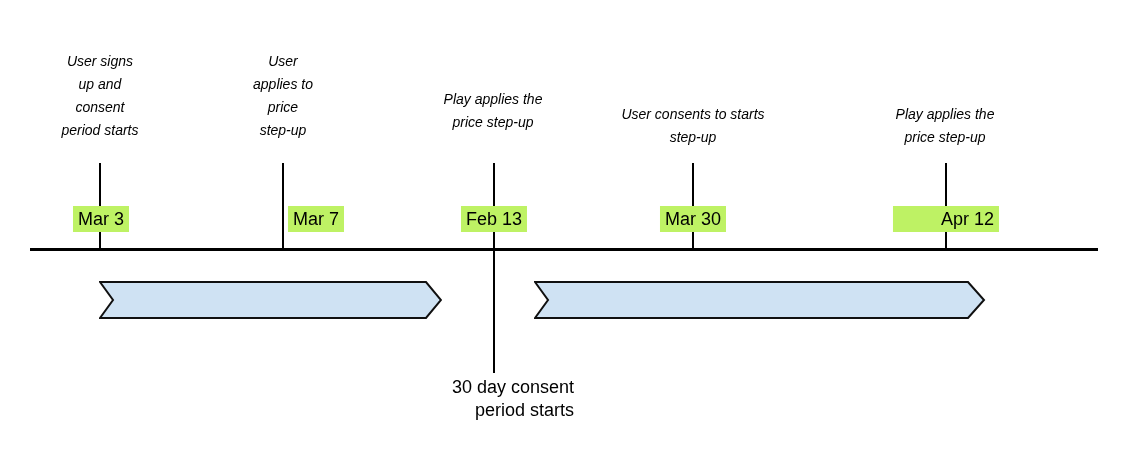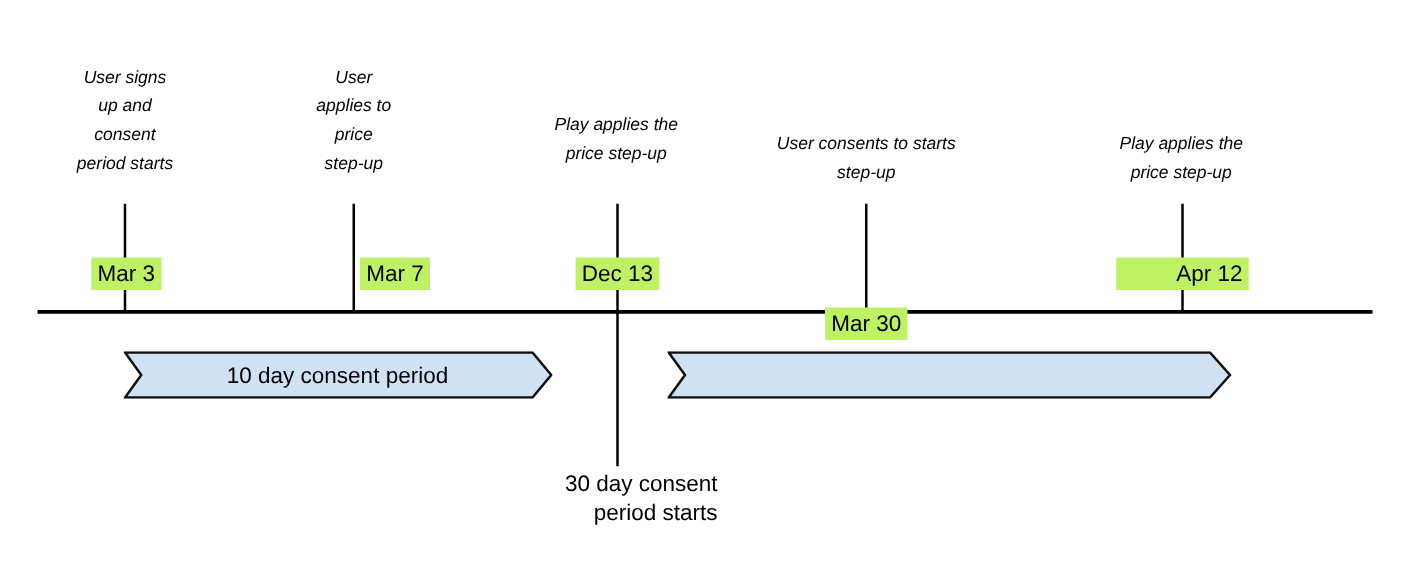--- a/index.html
+++ b/index.html
@@ -57,21 +57,21 @@
     transform: translateX(-50%);
     background: #bef264;
     font-size: 18px;
     line-height: 20px;
     padding: 3px 5px;
     white-space: nowrap;
   }
   .date.e1 { left: 101px; }
   .date.e2 { left: 296px; margin-left: 20px; }
   .date.e3 { left: 494px; }
-  .date.e4 { left: 693px; margin-top: 40px; }
+  .date.e4 { left: 693px; }
   .date.e5 { left: 946px; padding-left: 48px; }
 
   .bottomlabel {
     position: absolute;
     left: 414px;
     width: 160px;
     top: 376px;
     text-align: right;
     font-size: 18px;
     line-height: 23px;
@@ -115,39 +115,38 @@
   <div class="tick e4"></div>
   <div class="tick e5"></div>
 
   <svg class="banner b1" width="343" height="38" viewBox="0 0 343 38">
     <polygon points="1,1 327,1 342,19 327,37 1,37 14,19" fill="#cfe2f3"></polygon>
   </svg>
   <svg class="banner b2" width="453" height="38" viewBox="0 0 453 38">
     <polygon points="1,1 434,1 450,19 434,37 1,37 14,19" fill="#cfe2f3"></polygon>
   </svg>
 
-  <div class="bannertext t1">10 day consent period</div>
 
   <div class="toplabel e1">User signs
 up and
 consent
 period starts</div>
   <div class="toplabel e2">User
 applies to
 price
 step-up</div>
   <div class="toplabel e3">Play applies the
 price step-up</div>
   <div class="toplabel e4">User consents to starts
 step-up</div>
   <div class="toplabel e5">Play applies the
 price step-up</div>
 
   <div class="date e1">Mar 3</div>
   <div class="date e2">Mar 7</div>
-  <div class="date e3">Dec 13</div>
+  <div class="date e3">Feb 13</div>
   <div class="date e4">Mar 30</div>
   <div class="date e5">Apr 12</div>
 
   <div class="bottomlabel">30 day consent
 period starts</div>
 
 </div>
 
 </body></html>

